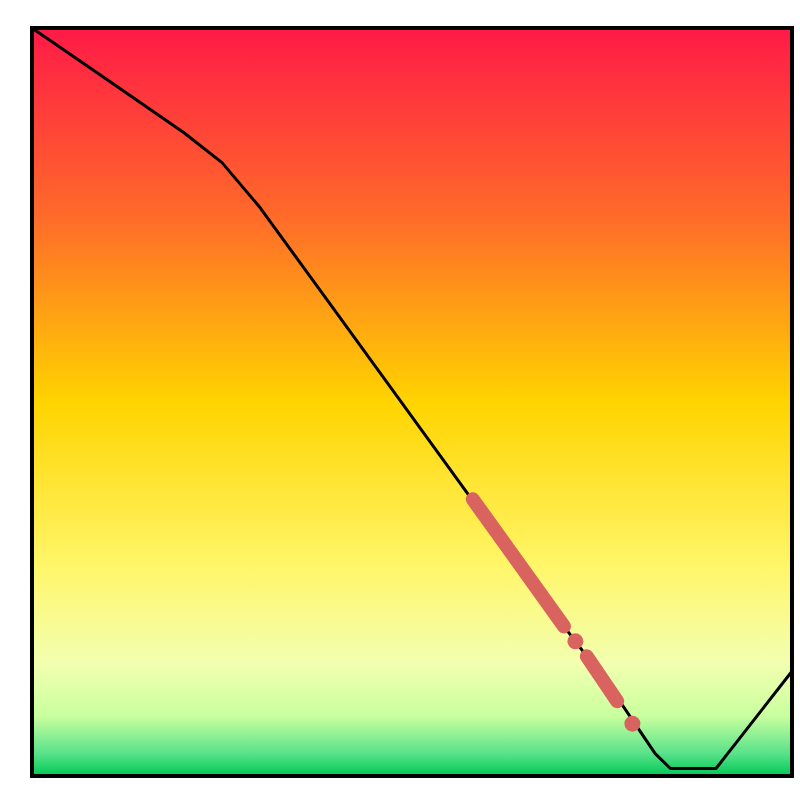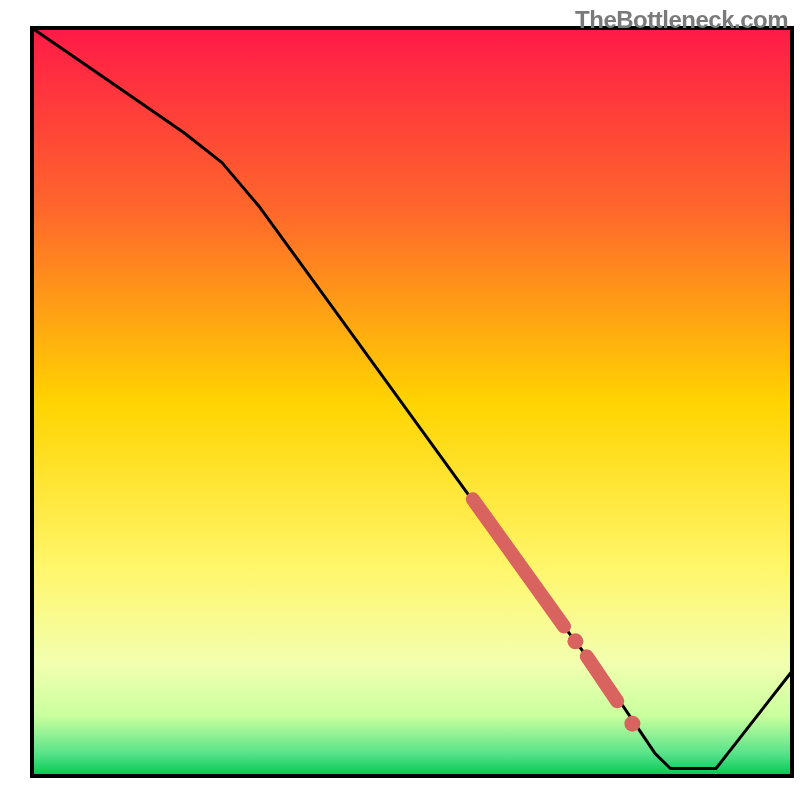--- a/index.html
+++ b/index.html
@@ -26,21 +26,20 @@
     letter-spacing: -0.5px;
   }
   svg {
     display: block;
   }
 </style>
 </head>
 <body>
 
 <div class="chart-container">
-  <div class="attribution">TheBottleneck.com</div>
   <svg id="chart-svg" width="800" height="800" viewBox="0 0 800 800">
     <defs>
       <linearGradient id="bg-grad" x1="0" y1="0" x2="0" y2="1">
           <stop offset="0%" stop-color="#ff1a47"></stop>
           <stop offset="25%" stop-color="#ff6a2a"></stop>
           <stop offset="50%" stop-color="#ffd400"></stop>
           <stop offset="72%" stop-color="#fff66a"></stop>
           <stop offset="85%" stop-color="#f2ffb0"></stop>
           <stop offset="92%" stop-color="#c9ff9e"></stop>
           <stop offset="97%" stop-color="#58e28a"></stop>

